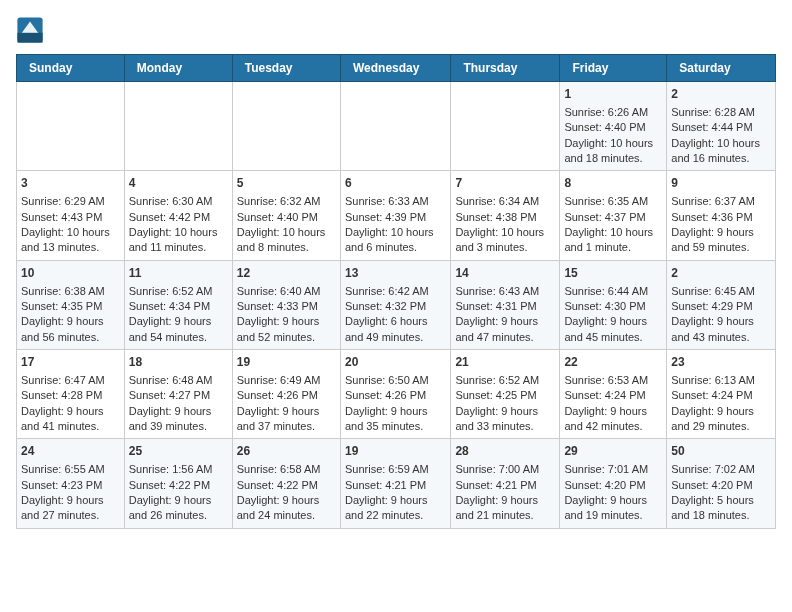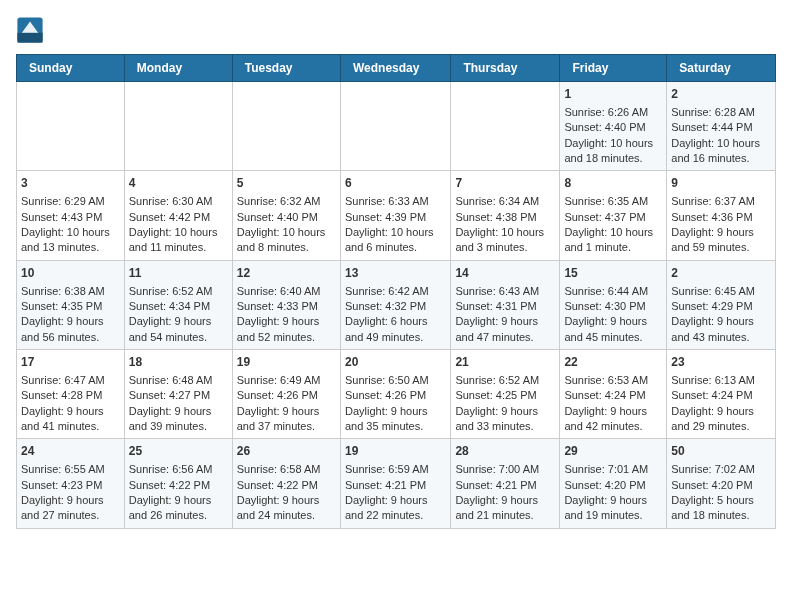--- a/index.html
+++ b/index.html
@@ -274,21 +274,21 @@
       </tr>
       <tr>
         <td>
           <span class="day-number">24</span>
           <div>Sunrise: 6:55 AM</div>
           <div>Sunset: 4:23 PM</div>
           <div>Daylight: 9 hours and 27 minutes.</div>
         </td>
         <td>
           <span class="day-number">25</span>
-          <div>Sunrise: 6:56 AM</div>
+          <div>Sunrise: 1:56 AM</div>
           <div>Sunset: 4:22 PM</div>
           <div>Daylight: 9 hours and 26 minutes.</div>
         </td>
         <td>
           <span class="day-number">26</span>
           <div>Sunrise: 6:58 AM</div>
           <div>Sunset: 4:22 PM</div>
           <div>Daylight: 9 hours and 24 minutes.</div>
         </td>
         <td>

